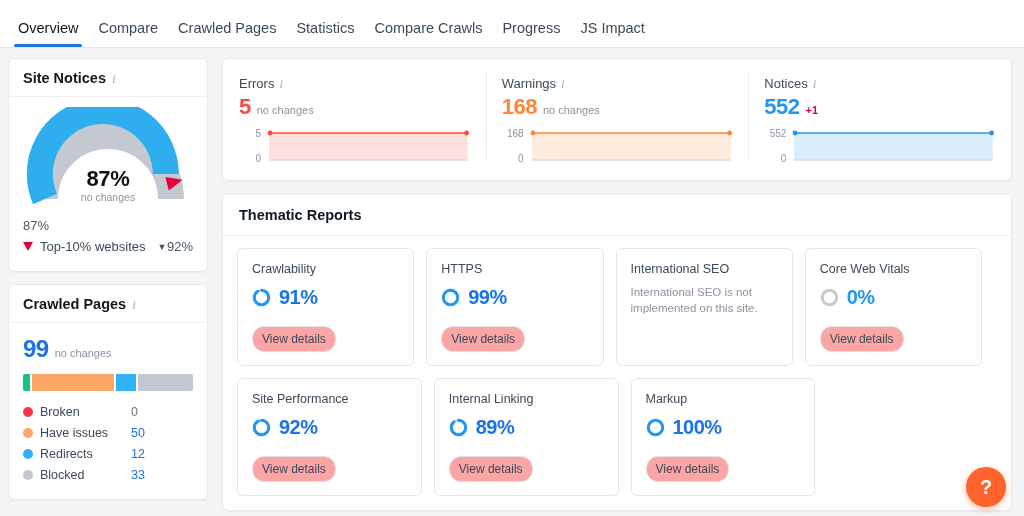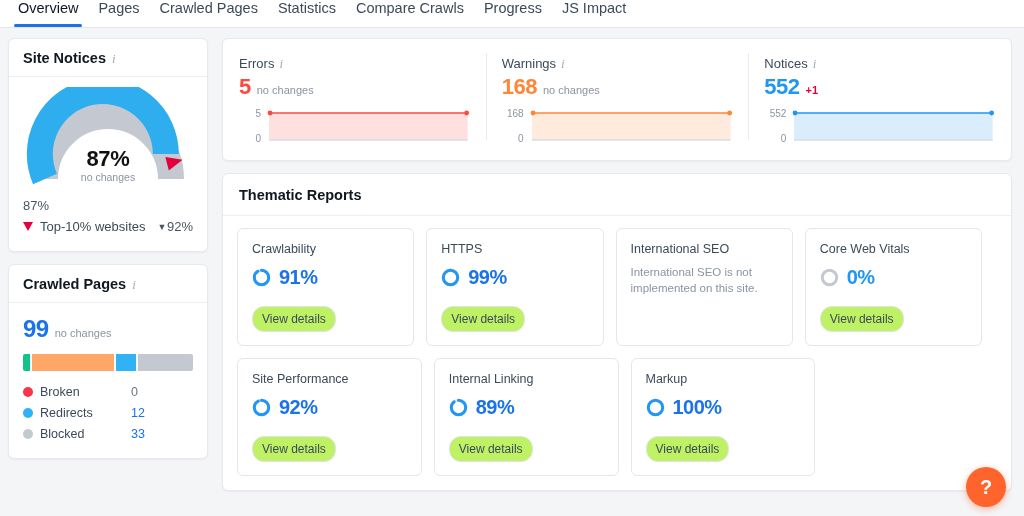--- a/index.html
+++ b/index.html
@@ -7,21 +7,21 @@
     width: 1024px; height: 516px;
     font-family: "Liberation Sans", sans-serif;
     background: #f4f5f7;
     overflow: hidden;
     color: #222;
   }
   .app { width: 1024px; height: 516px; position: relative; }
 
   
   .tabbar {
-    height: 28px;
+    height: 48px;
     background: #fff;
     border-bottom: 1px solid #e4e6eb;
     display: flex;
     align-items: flex-end;
     padding: 0 8px;
   }
   .tab {
     position: relative;
     font-size: 14.5px;
     color: #3b4a5a;
@@ -156,21 +156,21 @@
   .them-card.ghost { justify-content: flex-start; }
   .them-name { font-size: 12.5px; color: #3b4a5a; }
   .them-scorerow { display: flex; align-items: center; gap: 8px; margin-top: 10px; }
   .them-pct { font-size: 20px; font-weight: bold; color: #1a73e8; letter-spacing: -.5px; }
   .them-msg { font-size: 11.5px; color: #8a94a2; line-height: 1.35; margin-top: 9px; }
   .btn {
     margin-top: auto;
     align-self: flex-start;
     font-size: 12px;
     color: #3b4a5a;
-    background: #bef264;
+    background: #fca5a5;
     border: 1px solid #dfe3e8;
     border-radius: 12px;
     padding: 5px 9px;
     cursor: pointer;
   }
   .ring { width: 19px; height: 19px; flex: 0 0 19px; }
 
   
   .fab {
     position: absolute; right: 18px; bottom: 9px;
@@ -182,21 +182,21 @@
     cursor: pointer;
   }
 </style>
 </head>
 <body>
 
 <div class="app">
 
   <div class="tabbar" id="tabbar">
       <div class="tab active">Overview</div>
-      <div class="tab">Pages</div>
+      <div class="tab">Compare</div>
       <div class="tab">Crawled Pages</div>
       <div class="tab">Statistics</div>
       <div class="tab">Compare Crawls</div>
       <div class="tab">Progress</div>
       <div class="tab">JS Impact</div>
     </div>
 
   <div class="body">
 
     <div class="leftcol">
@@ -253,20 +253,27 @@
           <div class="cp-list" id="cp-list">
               <div class="cp-row">
                 <span class="lbl">
                   <span class="dot" style="background: rgb(248, 53, 74);"></span>
                   <span>Broken</span>
                 </span>
                 <span class="val zero">0</span>
               </div>
               <div class="cp-row">
                 <span class="lbl">
+                  <span class="dot" style="background: rgb(255, 167, 102);"></span>
+                  <span>Have issues</span>
+                </span>
+                <span class="val">50</span>
+              </div>
+              <div class="cp-row">
+                <span class="lbl">
                   <span class="dot" style="background: rgb(48, 178, 246);"></span>
                   <span>Redirects</span>
                 </span>
                 <span class="val">12</span>
               </div>
               <div class="cp-row">
                 <span class="lbl">
                   <span class="dot" style="background: rgb(196, 201, 209);"></span>
                   <span>Blocked</span>
                 </span>

